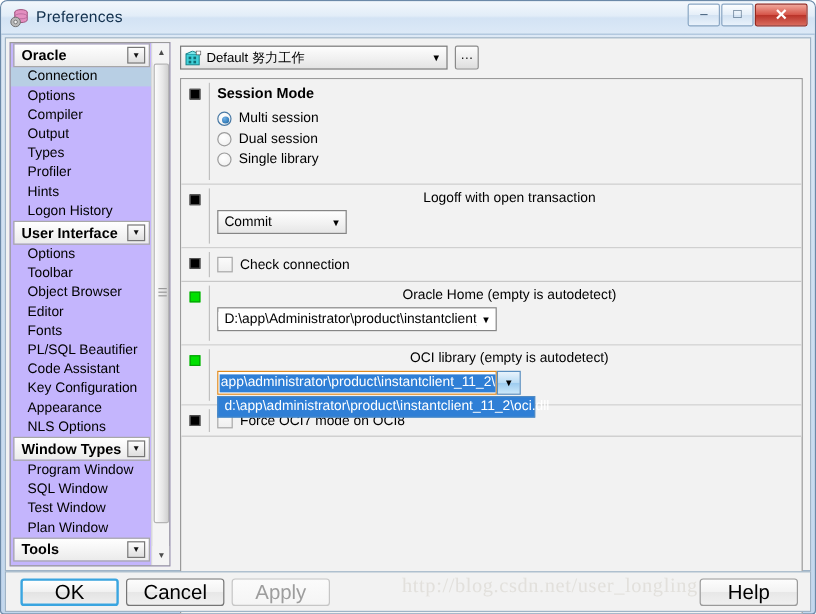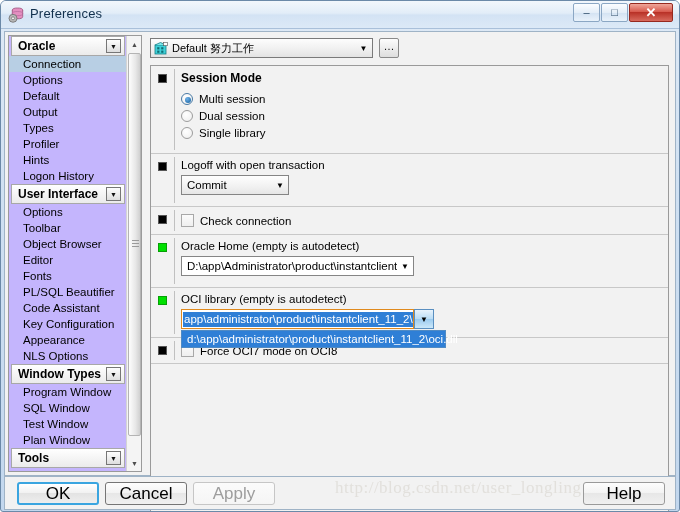--- a/index.html
+++ b/index.html
@@ -182,20 +182,21 @@
   }
   .sec-body { padding: 5px 0 6px 30px; }
 
   .sec-title {
     font-size: 12px; font-weight: bold; color: #000; margin-bottom: 5px;
     font-family: "Liberation Sans", sans-serif;
   }
   .sec-label {
     font-size: 11.5px; color: #000; margin-bottom: 4px;
     font-family: "Liberation Sans", sans-serif;
+    text-align: center;
   }
 
   .radio-row { display: flex; align-items: center; height: 17px; }
   .radio {
     width: 12px; height: 12px; border-radius: 50%;
     border: 1px solid #9c9c9c;
     background: radial-gradient(circle at 40% 35%, #ffffff, #ededed);
     margin-right: 6px; position: relative; flex: none;
   }
   .radio.on { border-color: #4a7aa5; }
@@ -334,21 +335,21 @@
   <div id="body">
 
     <div id="sidebar">
       <div id="tree">
           <div class="tree-group">
             <span class="g-label">Oracle</span>
             <span class="g-arrow">▼</span>
           </div>
           <div class="tree-item selected">Connection</div>
           <div class="tree-item">Options</div>
-          <div class="tree-item">Default</div>
+          <div class="tree-item">Compiler</div>
           <div class="tree-item">Output</div>
           <div class="tree-item">Types</div>
           <div class="tree-item">Profiler</div>
           <div class="tree-item">Hints</div>
           <div class="tree-item">Logon History</div>
           <div class="tree-group">
             <span class="g-label">User Interface</span>
             <span class="g-arrow">▼</span>
           </div>
           <div class="tree-item">Options</div>

